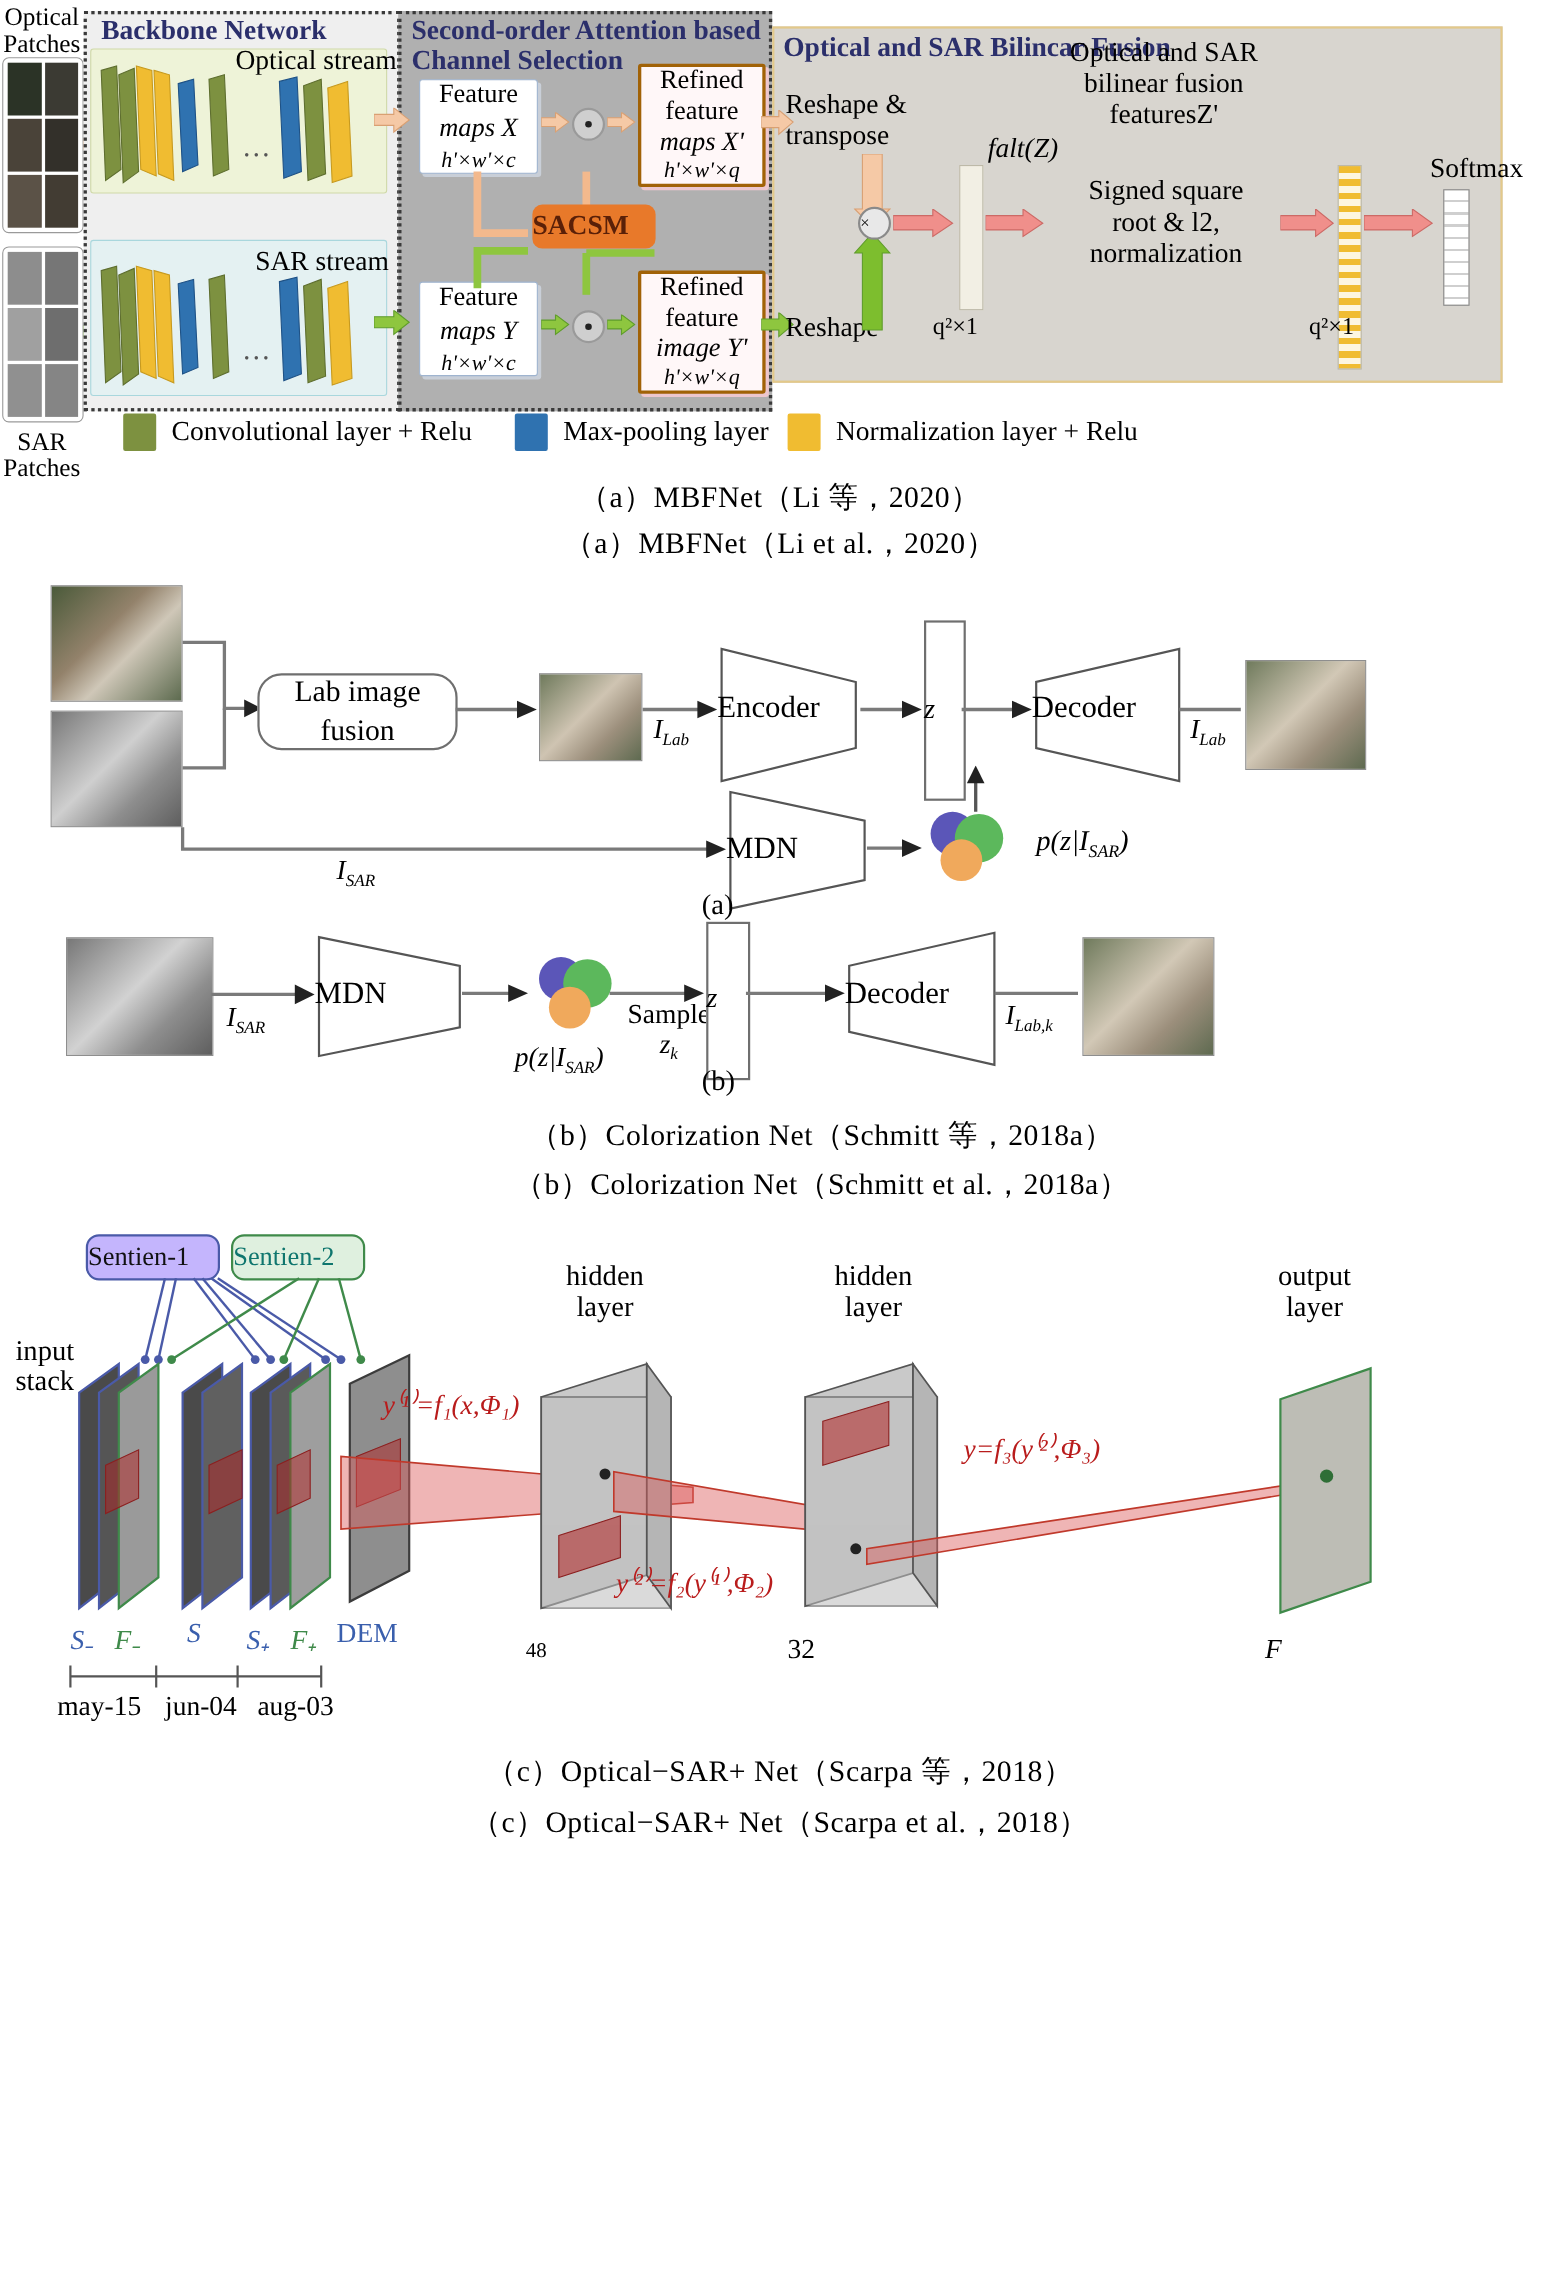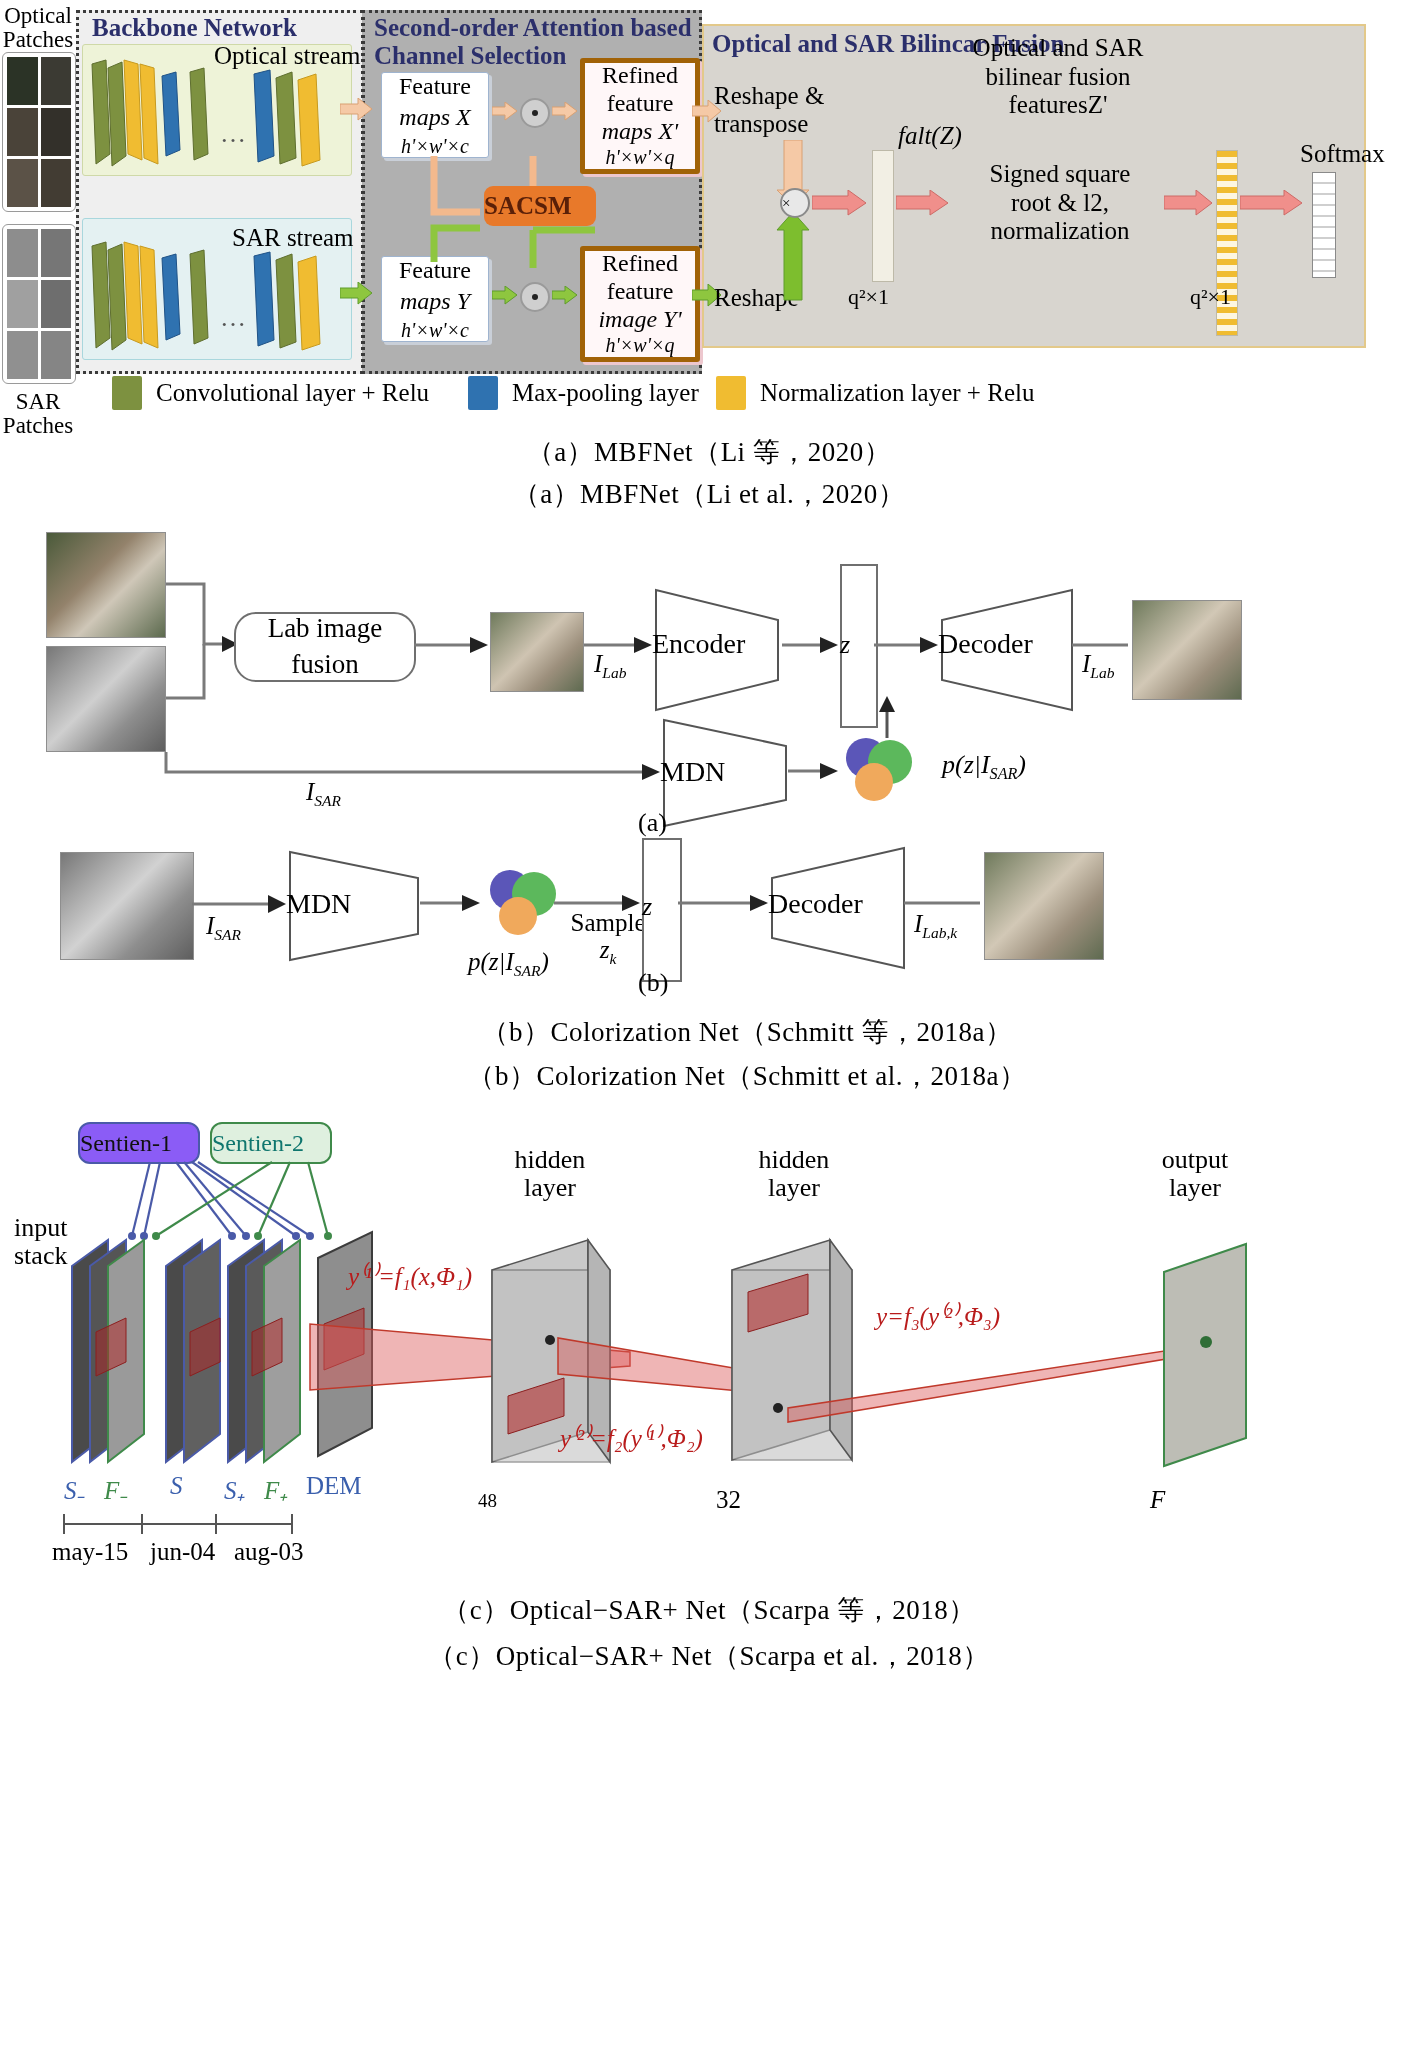--- a/index.html
+++ b/index.html
@@ -30,21 +30,21 @@
   .patch{background:#2e3328;}
   .patch.o1{background:#2b3326;} .patch.o2{background:#3b3a33;}
   .patch.o3{background:#4a4339;} .patch.o4{background:#33302a;}
   .patch.o5{background:#5b5247;} .patch.o6{background:#423c33;}
   .patch.s1{background:#8d8d8d;} .patch.s2{background:#767676;}
   .patch.s3{background:#a0a0a0;} .patch.s4{background:#6e6e6e;}
   .patch.s5{background:#909090;} .patch.s6{background:#858585;}
 
   .fbox{background:#fff;border:1px solid #9fb4cf;border-radius:3px;
         box-shadow:3px 3px 0 #c9cfd8;}
-  .rbox{background:#fff7f8;border:5px solid #a16207;border-radius:3px;
+  .rbox{background:#fff7f8;border:3px solid #a16207;border-radius:3px;
         box-shadow:3px 3px 0 #edc7ce;}
   .sacsm{background:#e8792a;border-radius:9px;color:#5a2008;font-weight:bold;
          box-shadow:2px 2px 0 #b9musted;}
   .odot{width:26px;height:26px;border-radius:50%;border:2px solid #9a9a9a;
         background:#cfcfcf;}
   .odot::after{content:"";position:absolute;left:50%;top:50%;width:6px;height:6px;
         background:#222;border-radius:50%;transform:translate(-50%,-50%);}
   .xdot{width:26px;height:26px;border-radius:50%;border:2px solid #8a8a8a;
         background:#e8e8e8;font-size:15px;}
   .vbar{background:#f2efe4;border:1px solid #bdb9a8;}
@@ -53,21 +53,21 @@
   
   .lgswatch{width:30px;height:34px;border-radius:2px;}
 
   
   #panelB{left:0;top:520px;width:1418px;height:600px;margin-left:38px;}
   .imgbox{border:1px solid #8e8e8e;background:#8a8d82;}
   .roundbox{border:2px solid #6f6f6f;border-radius:22px;background:#fff;}
 
   
   #panelC{left:0;top:1120px;width:1418px;height:952px;}
-  .pill-b{border:2px solid #4a5aa8;border-radius:12px;background:#8b5cf6;color:#111;}
+  .pill-b{border:2px solid #4a5aa8;border-radius:12px;background:#c4b5fd;color:#111;}
   .pill-g{border:2px solid #3f8a4a;border-radius:12px;background:#dff0df;color:#0f766e;}
   .redtxt{color:#b91c1c;}
   .bluetxt{color:#3a5fad;}
   .greentxt{color:#3f8a4a;}
 
   .capline{width:100%;text-align:center;font-size:27px;letter-spacing:.5px;}
 </style>
 </head>
 <body>
 

